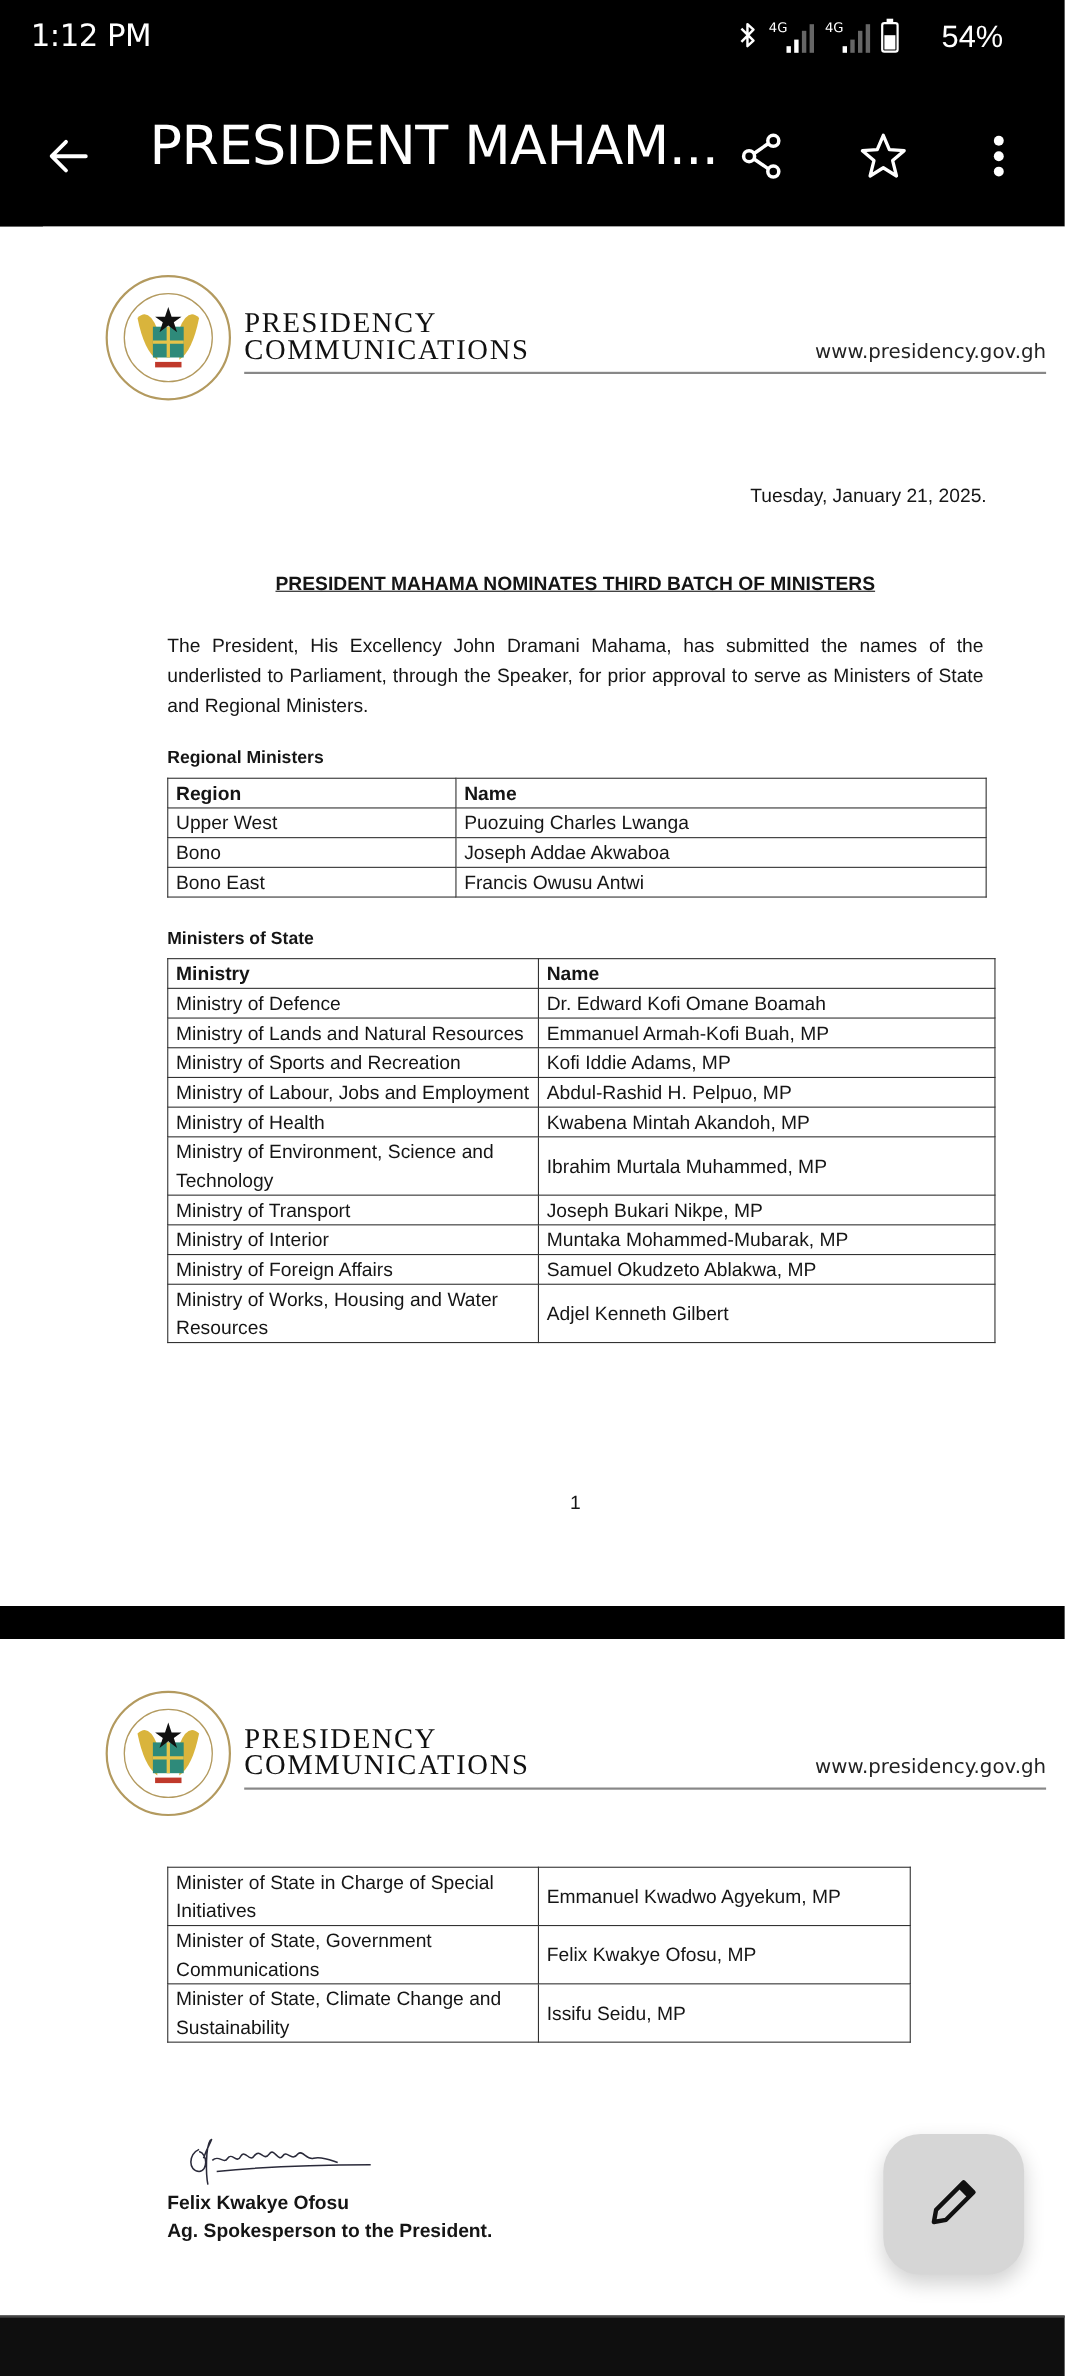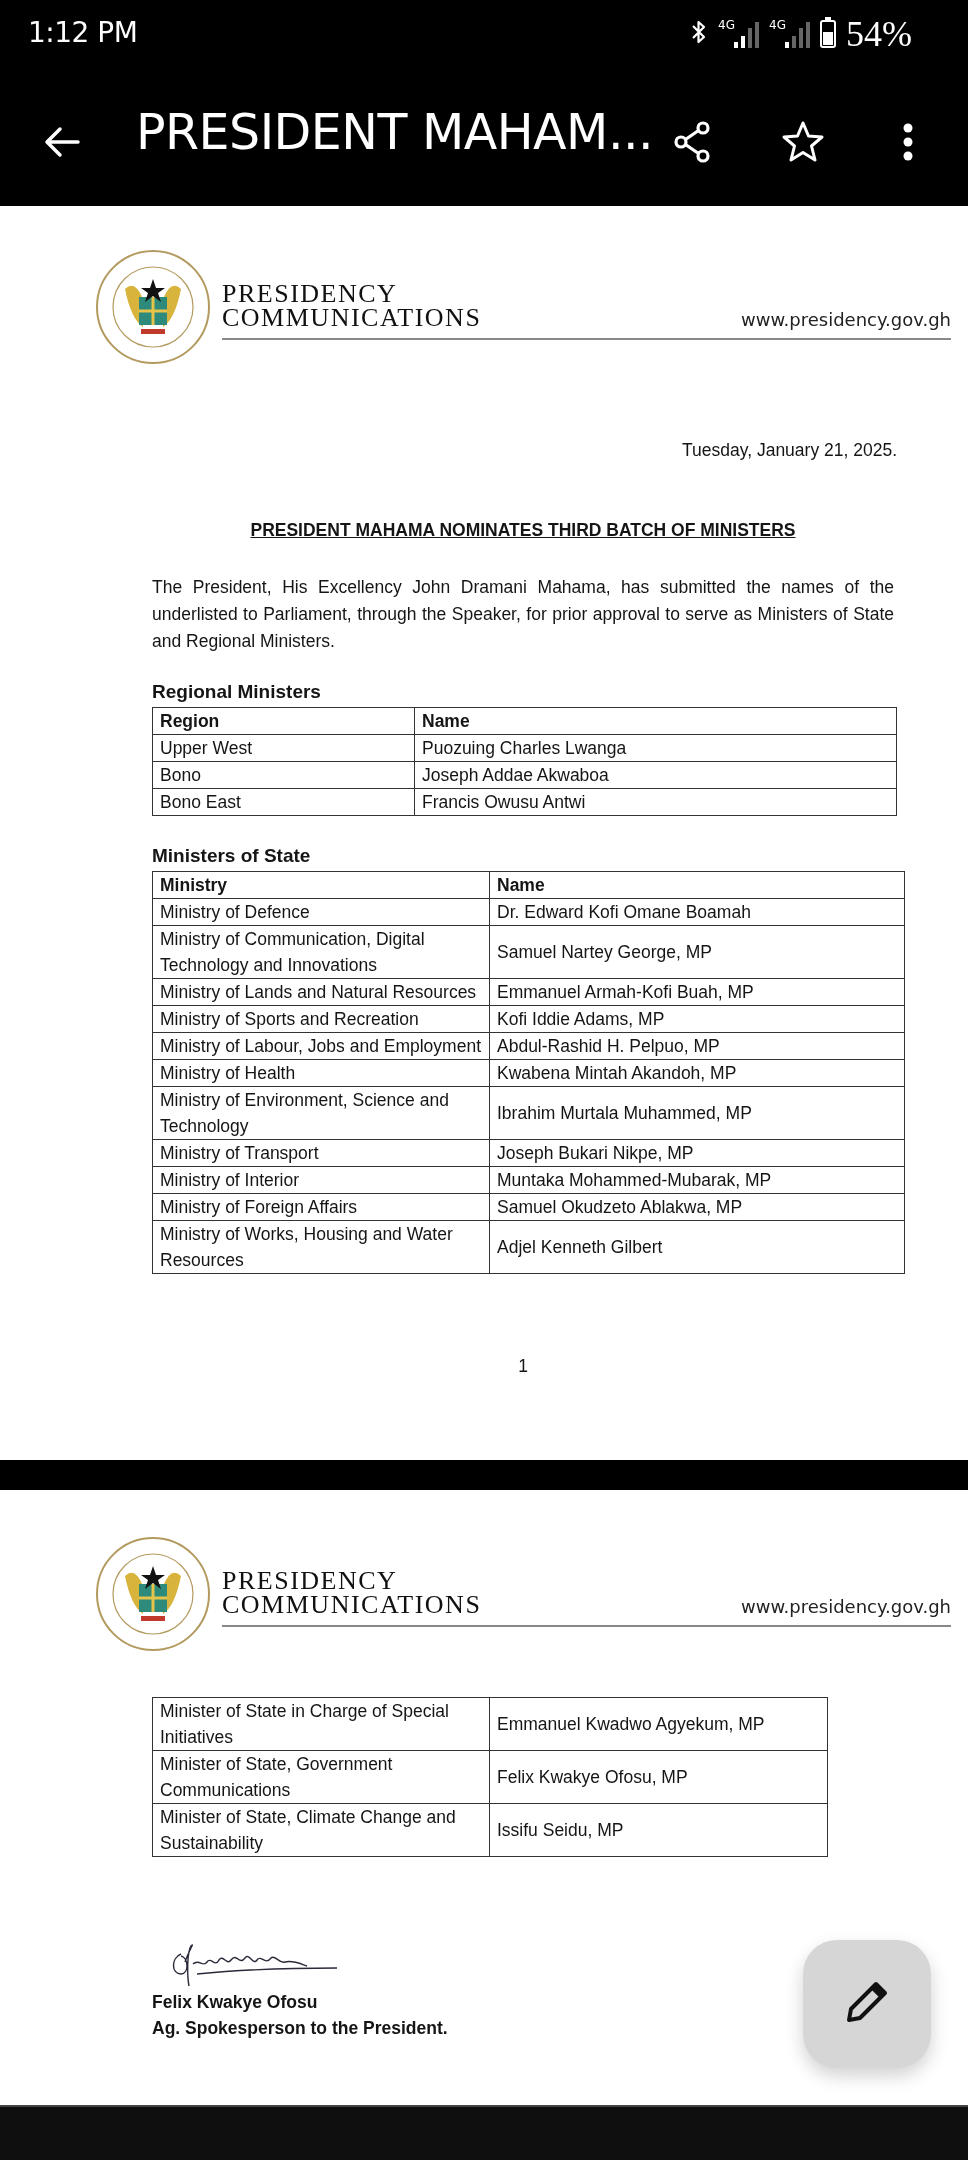--- a/index.html
+++ b/index.html
@@ -3,21 +3,21 @@
 <meta charset="utf-8">
 <style>
   * { box-sizing: border-box; margin: 0; padding: 0; }
   html, body { width: 968px; height: 2160px; background: #ffffff; overflow: hidden; }
   body { position: relative; font-family: "Liberation Sans", sans-serif; color: #111; }
 
   
   .topbar { position: absolute; left: 0; top: 0; width: 968px; height: 206px; background: #000; color: #fff; padding-left: 48px; }
   .status-time { position: absolute; left: 28px; top: 16px; font-family: "DejaVu Sans", sans-serif; font-size: 28px; letter-spacing: -0.5px; }
   .status-right { position: absolute; right: 56px; top: 14px; display: flex; align-items: center; gap: 10px; height: 40px; }
-  .status-right .pct { font-family: Liberation Serif, serif; font-size: 36px; }
+  .status-right .pct { font-family: Liberation Sans, sans-serif; font-size: 28px; margin-left: 29px; }
   .sig { display: flex; align-items: flex-end; gap: 3px; height: 28px; position: relative; padding-left: 2px; }
   .sig .lbl { position: absolute; top: -2px; left: 0; font-size: 12px; font-family: "DejaVu Sans", sans-serif; }
   .sig .b { width: 4px; background: #fff; }
   .sig .b.dim { background: #666; }
   .battery { width: 16px; height: 28px; border: 2px solid #fff; border-radius: 3px; position: relative; }
   .battery::before { content: ""; position: absolute; top: -5px; left: 3px; width: 6px; height: 3px; background: #fff; }
   .battery .fill { position: absolute; left: 1px; right: 1px; bottom: 1px; height: 54%; background: #fff; }
 
   .appbar { position: absolute; left: 0; top: 92px; width: 843px; height: 100px; }
   .appbar .back { position: absolute; left: 40px; top: 28px; width: 44px; height: 44px; }
@@ -34,21 +34,21 @@
   .seal { position: absolute; left: 0; top: 0; width: 116px; height: 116px; }
   .lh-name { position: absolute; left: 127px; top: 33px; font-family: "Liberation Serif", serif; font-size: 26px; line-height: 24px; letter-spacing: 1.5px; color: #111; }
   .lh-url { position: absolute; right: 0; top: 60px; font-family: "DejaVu Sans", sans-serif; font-size: 18px; color: #222; }
   .lh-rule { position: absolute; left: 127px; right: 0; top: 89px; height: 2px; background: #888; }
 
   .doc { font-family: "Liberation Sans", sans-serif; font-size: 17.5px; color: #151515; margin-left: 39px; }
   .date { position: absolute; right: 110px; top: 234px; }
   .headline { position: absolute; left: 0; width: 968px; top: 314px; text-align: center; font-weight: bold; text-decoration: underline; font-size: 17.5px; }
   .intro { position: absolute; left: 113px; width: 742px; top: 368px; line-height: 27px; text-align: justify; }
 
-  .sec-title { position: absolute; left: 113px; font-weight: bold; font-size: 19px; }
+  .sec-title { position: absolute; left: 113px; font-weight: bold; font-size: 16px; }
   table.doc-table { position: absolute; border-collapse: collapse; font-size: 17.5px; }
   table.doc-table td, table.doc-table th { border: 1.5px solid #333; padding: 0 7px; text-align: left; vertical-align: middle; line-height: 26px; font-weight: normal; }
   table.doc-table th { font-weight: bold; }
   .reg-table { left: 113px; top: 501px; width: 745px; }
   .reg-table .c1 { width: 262px; }
   .min-table { left: 113px; top: 665px; width: 753px; padding-left: 20px; }
   .min-table .c1 { width: 337px; }
   .cont-table { left: 113px; top: 207px; width: 676px; }
   .cont-table .c1 { width: 337px; }
 
@@ -176,24 +176,20 @@
     <tbody>
         <tr>
       <th class="c1">Ministry</th>
       <th>Name</th>
     </tr>
     <tr>
           <td>Ministry of Defence</td>
           <td>Dr. Edward Kofi Omane Boamah</td>
         </tr>
     <tr>
-          <td>Ministry of Communication, Digital Technology and Innovations</td>
-          <td>Samuel Nartey George, MP</td>
-        </tr>
-    <tr>
           <td>Ministry of Lands and Natural Resources</td>
           <td>Emmanuel Armah-Kofi Buah, MP</td>
         </tr>
     <tr>
           <td>Ministry of Sports and Recreation</td>
           <td>Kofi Iddie Adams, MP</td>
         </tr>
     <tr>
           <td>Ministry of Labour, Jobs and Employment</td>
           <td>Abdul-Rashid H. Pelpuo, MP</td>

